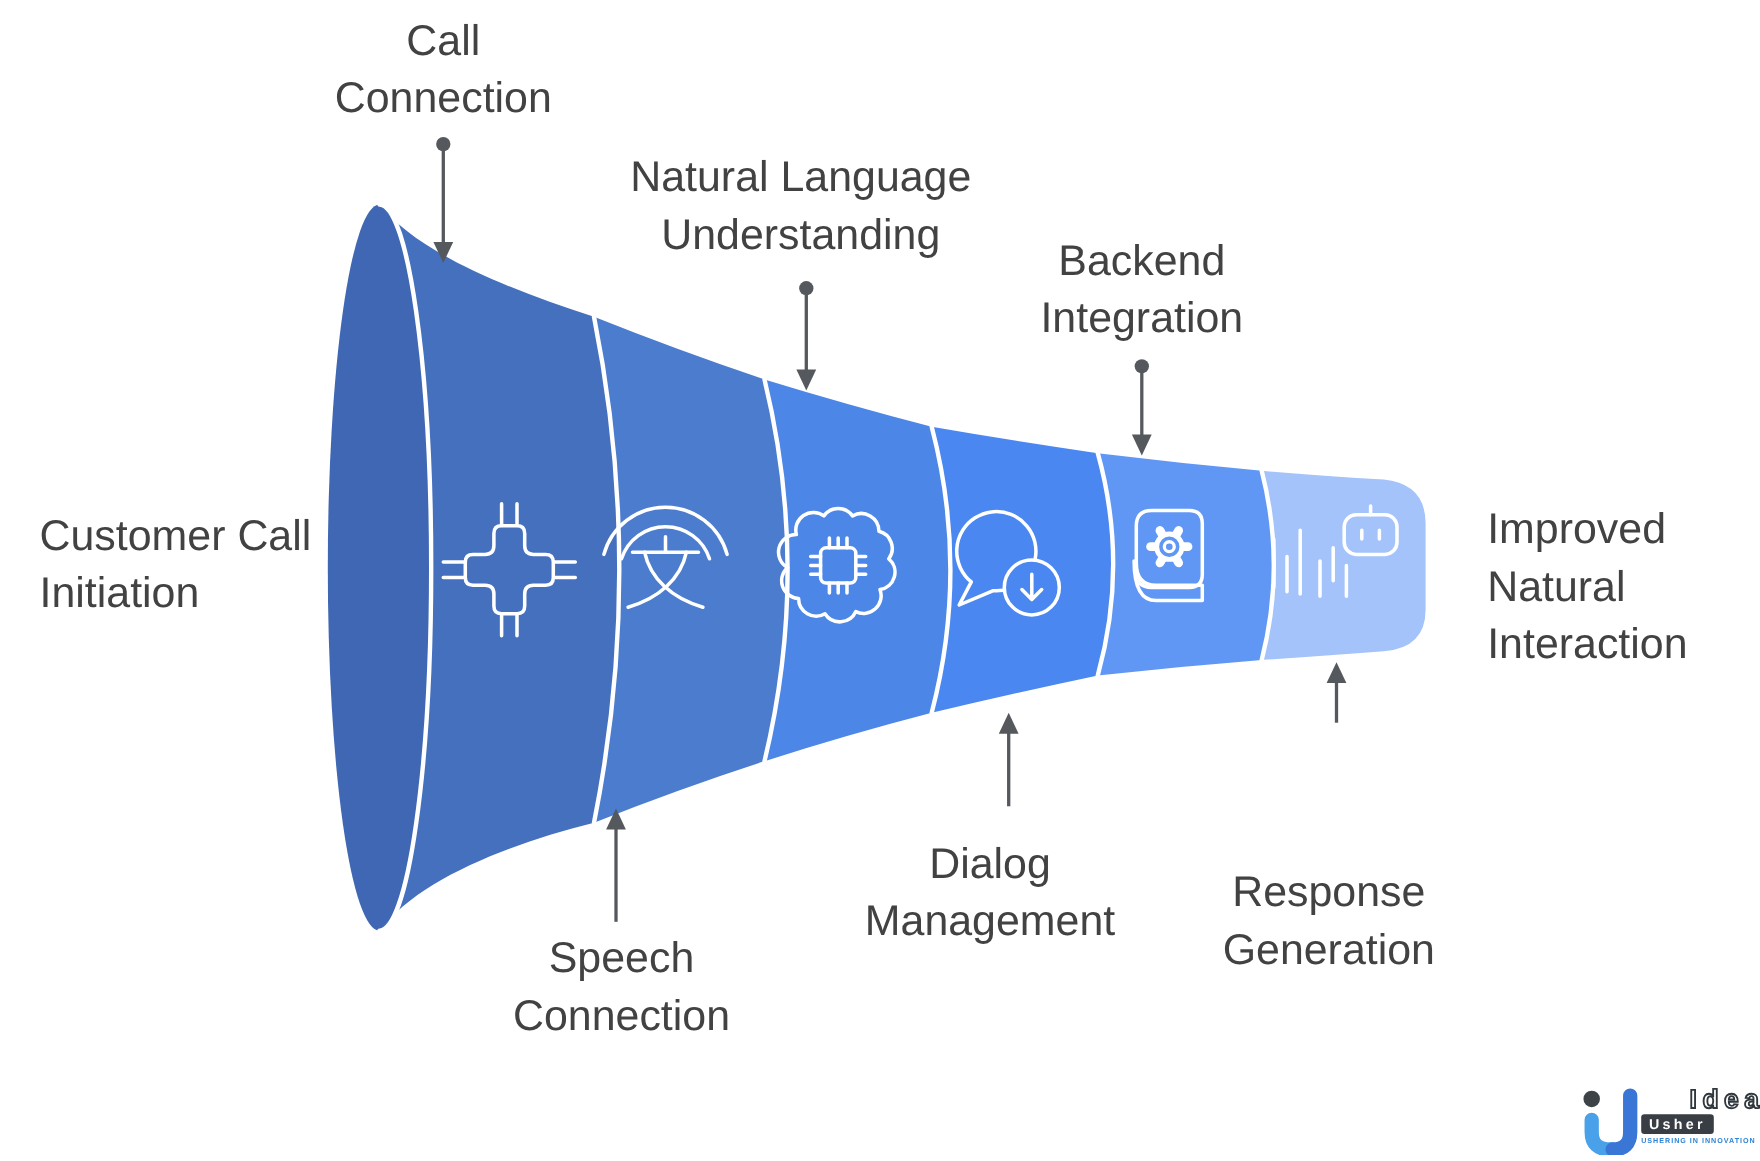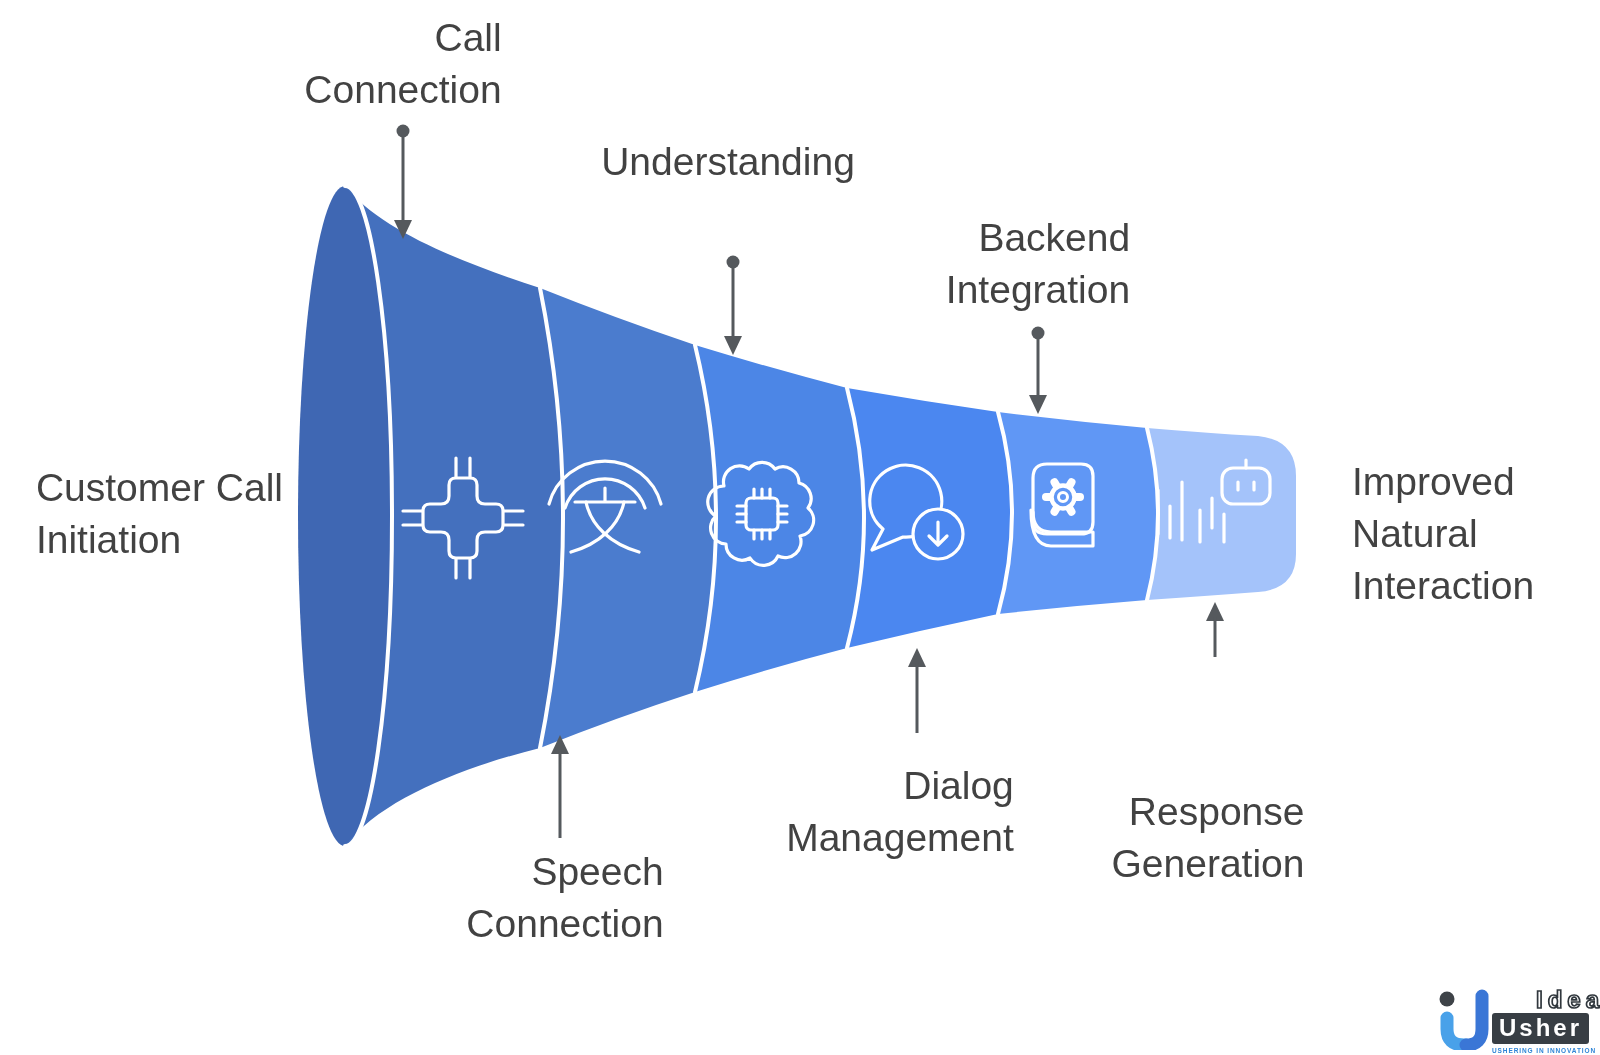--- a/index.html
+++ b/index.html
@@ -5,35 +5,35 @@
   html,body{margin:0;padding:0;background:#fff;}
   #canvas{
     position:relative;width:1600px;height:1055px;background:#ffffff;
     font-family:"Liberation Sans", sans-serif;overflow:hidden;
   }
   #funnel-svg{position:absolute;left:0;top:0;}
   .label{
     position:absolute;color:#424242;font-size:39px;line-height:52px;
     font-weight:400;white-space:nowrap;
   }
-  .label.center{transform:translateX(-50%);text-align:right;}
+  .label.center{transform:translateX(-50%);text-align:center;}
   .icon-stroke{stroke:#ffffff;stroke-width:3.2;fill:none;stroke-linecap:round;stroke-linejoin:round;}
   
   #logo{position:absolute;left:1436px;top:988px;width:164px;height:62px;}
   #logo .mark{position:absolute;left:0;top:0;}
   #logo .text-col{position:absolute;left:56px;top:0;}
   .idea-text{
     font-size:24px;font-weight:bold;letter-spacing:5px;color:#30373d;line-height:24px;padding-left:44px;
   }
   @supports (-webkit-text-stroke: 1px black){
     .idea-text{color:#ffffff;-webkit-text-stroke:1.7px #30373d;}
   }
   .usher-box{
     display:inline-block;background:#383e44;color:#ffffff;font-weight:bold;
-    font-size:24px;letter-spacing:3px;padding:1px 7px 2px 7px;border-radius:3px;margin-top:1px;
+    font-size:13px;letter-spacing:3px;padding:1px 7px 2px 7px;border-radius:3px;margin-top:1px;
   }
   .tagline{
     margin-top:3px;font-size:6.5px;font-weight:bold;letter-spacing:0.9px;color:#2e84d6;white-space:nowrap;
   }
 </style>
 </head>
 <body>
 
 <div id="canvas">
 
@@ -150,20 +150,21 @@
     <div>Call</div>
     <div>Connection</div>
   </div>
 
   <div class="label center" style="left:565px;top:846px;">
     <div>Speech</div>
     <div>Connection</div>
   </div>
 
   <div class="label center" style="left:728px;top:136px;">
+    <div>Natural Language</div>
     <div>Understanding</div>
   </div>
 
   <div class="label center" style="left:900px;top:760px;">
     <div>Dialog</div>
     <div>Management</div>
   </div>
 
   <div class="label center" style="left:1038px;top:212px;">
     <div>Backend</div>

